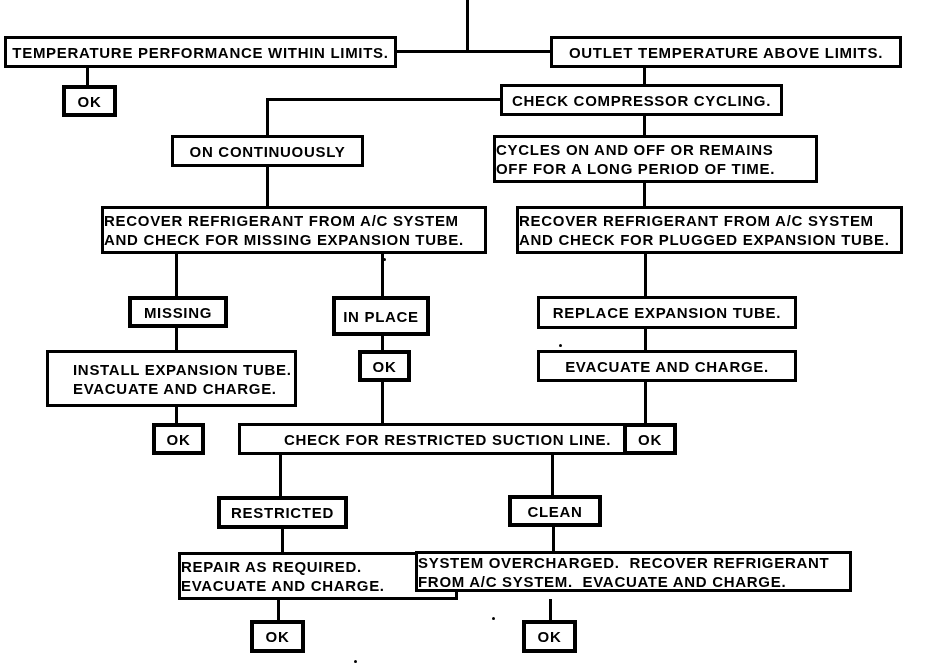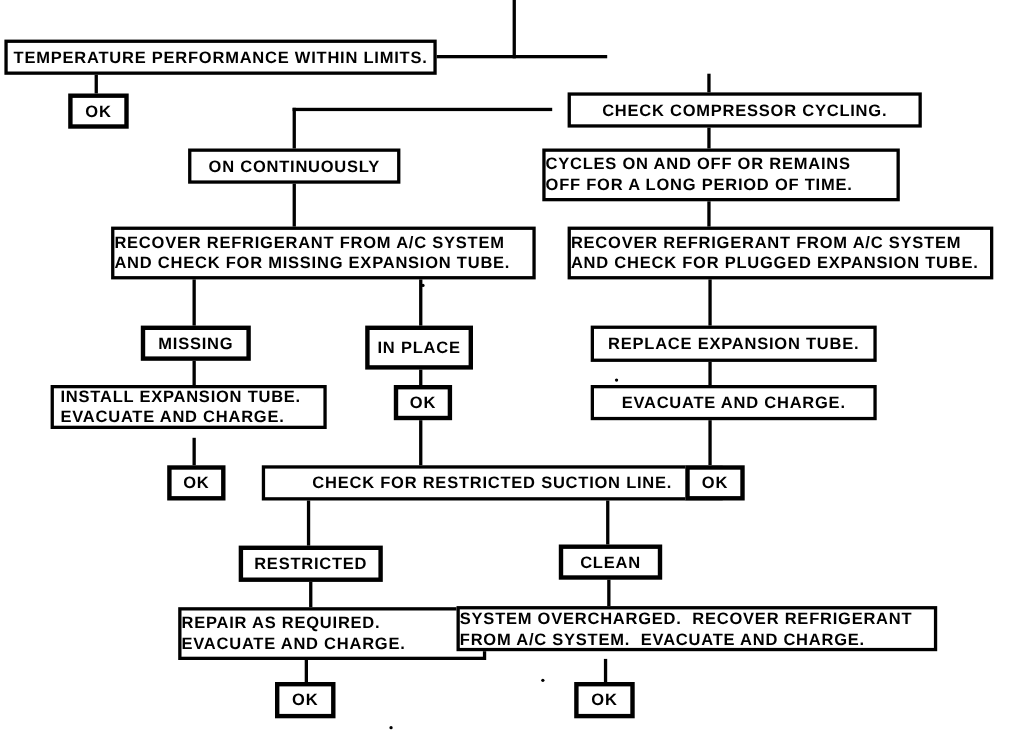--- a/index.html
+++ b/index.html
@@ -74,22 +74,25 @@
   <div class="vline" style="left:549px;top:599px;height:22px"></div>
 
   <div class="node" style="left:4px;top:36px;width:393px;height:32px">
     <span class="lbl">TEMPERATURE PERFORMANCE WITHIN LIMITS.</span>
   </div>
 
   <div class="node thick" style="left:62px;top:85px;width:55px;height:32px">
     <span class="lbl">OK</span>
   </div>
 
+  <div class="node" style="left:550px;top:36px;width:352px;height:32px">
+    <span class="lbl">OUTLET TEMPERATURE ABOVE LIMITS.</span>
+  </div>
 
-  <div class="node" style="left:516px;top:84px;width:322px;height:32px">
+  <div class="node" style="left:500px;top:84px;width:283px;height:32px">
     <span class="lbl">CHECK COMPRESSOR CYCLING.</span>
   </div>
 
   <div class="node" style="left:171px;top:135px;width:193px;height:32px">
     <span class="lbl">ON CONTINUOUSLY</span>
   </div>
 
   <div class="node leftalign" style="left:493px;top:135px;width:325px;height:48px">
     <span class="lbl">CYCLES ON AND OFF OR REMAINS
 OFF FOR A LONG PERIOD OF TIME.</span>
@@ -106,21 +109,21 @@
   </div>
 
   <div class="node thick" style="left:128px;top:296px;width:100px;height:32px">
     <span class="lbl">MISSING</span>
   </div>
 
   <div class="node thick" style="left:332px;top:296px;width:98px;height:40px">
     <span class="lbl">IN PLACE</span>
   </div>
 
-  <div class="node leftalign" style="left:46px;top:350px;width:251px;height:40px;padding-left:6px">
+  <div class="node leftalign" style="left:46px;top:350px;width:251px;height:57px;padding-left:24px">
     <span class="lbl">INSTALL EXPANSION TUBE.
 EVACUATE AND CHARGE.</span>
   </div>
 
   <div class="node thick" style="left:358px;top:350px;width:53px;height:32px">
     <span class="lbl">OK</span>
   </div>
 
   <div class="node" style="left:537px;top:296px;width:260px;height:33px">
     <span class="lbl">REPLACE EXPANSION TUBE.</span>
@@ -143,21 +146,21 @@
   </div>
 
   <div class="node thick" style="left:217px;top:496px;width:131px;height:33px">
     <span class="lbl">RESTRICTED</span>
   </div>
 
   <div class="node thick" style="left:508px;top:495px;width:94px;height:32px">
     <span class="lbl">CLEAN</span>
   </div>
 
-  <div class="node leftalign" style="left:162px;top:552px;width:280px;height:48px">
+  <div class="node leftalign" style="left:178px;top:552px;width:280px;height:48px">
     <span class="lbl">REPAIR AS REQUIRED.
 EVACUATE AND CHARGE.</span>
   </div>
 
   <div class="node leftalign" style="left:415px;top:551px;width:437px;height:41px">
     <span class="lbl">SYSTEM OVERCHARGED.  RECOVER REFRIGERANT
 FROM A/C SYSTEM.  EVACUATE AND CHARGE.</span>
   </div>
 
   <div class="node thick" style="left:250px;top:620px;width:55px;height:33px">

